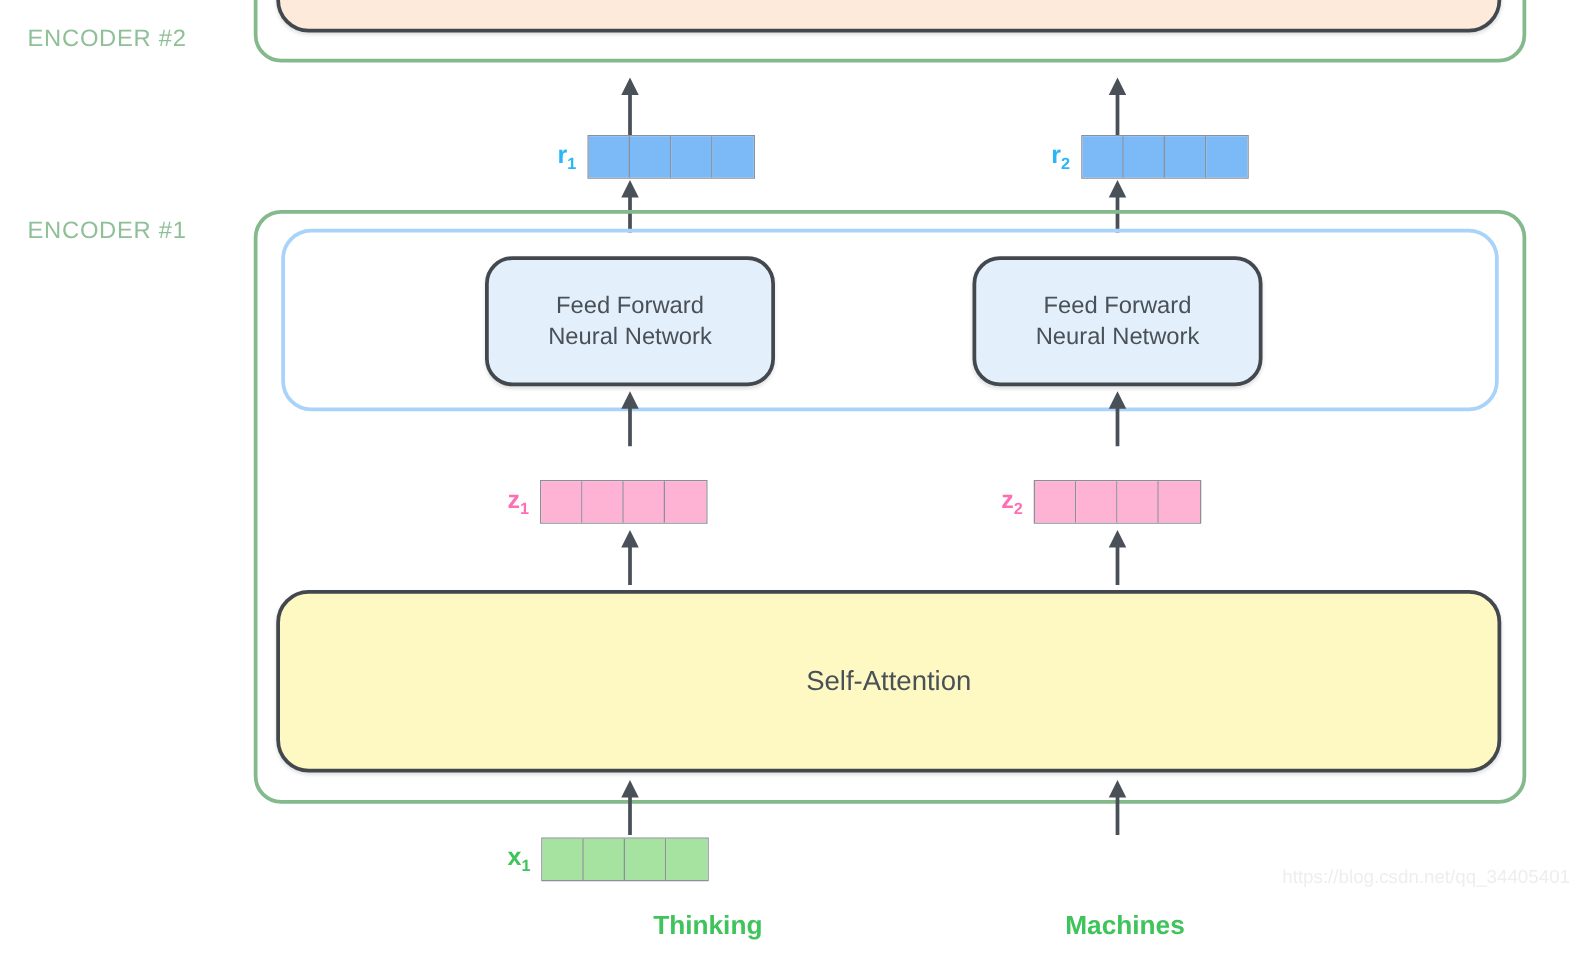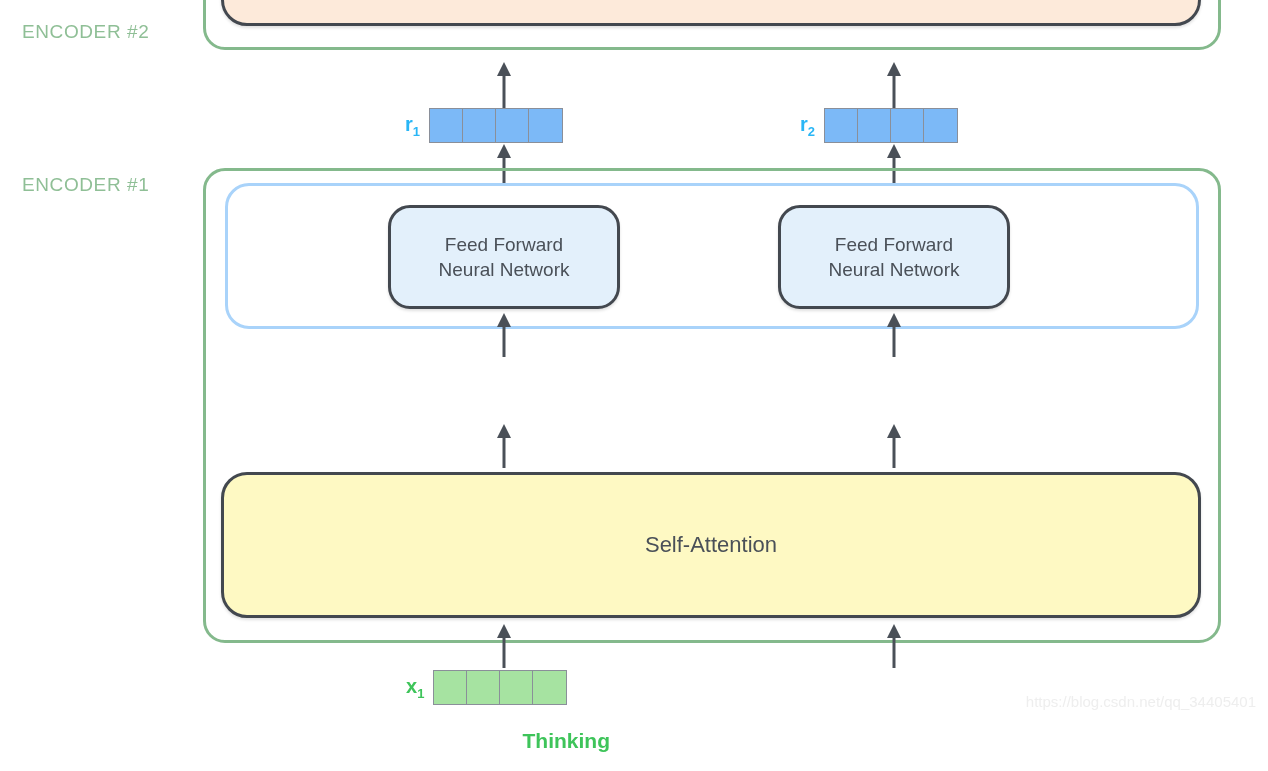--- a/index.html
+++ b/index.html
@@ -153,21 +153,21 @@
   .vector-cells .cell {
     width: 33px;
     height: 33px;
     border-right: 1px solid #8a8f99;
   }
 
   .vector-cells .cell:last-child { border-right: none; }
 
   
   .vec-blue  .cell  { background: #7cb9f7; }
-  .vec-blue  .vector-label { color: #29b6f6; }
+  .vec-blue  .vector-label { color: #29b6f6; margin-left: 41px; }
 
   .vec-pink  .cell  { background: #ffb3d4; }
   .vec-pink  .vector-label { color: #ff6eb4; }
 
   .vec-green .cell  { background: #a6e3a1; }
   .vec-green .vector-label { color: #3ec45a; }
 
   
   #vec-r1 { left: 405px; top: 108px; }
   #vec-r2 { left: 800px; top: 108px; }
@@ -286,21 +286,39 @@
       <polygon points="7,0 14,14 0,14" fill="#4a5058"></polygon>
     </svg>
   </div>
   <div class="arrow" style="left:887px; top:313px;">
     <svg width="14" height="44" viewBox="0 0 14 44">
       <line x1="7" y1="44" x2="7" y2="12" stroke="#4a5058" stroke-width="3"></line>
       <polygon points="7,0 14,14 0,14" fill="#4a5058"></polygon>
     </svg>
   </div>
 
-
+  <div id="vec-z1" class="vector-row vec-pink">
+    <span class="vector-label">z<sub>1</sub></span>
+    <span class="vector-cells">
+      <span class="cell"></span>
+      <span class="cell"></span>
+      <span class="cell"></span>
+      <span class="cell"></span>
+    </span>
+  </div>
+
+  <div id="vec-z2" class="vector-row vec-pink">
+    <span class="vector-label">z<sub>2</sub></span>
+    <span class="vector-cells">
+      <span class="cell"></span>
+      <span class="cell"></span>
+      <span class="cell"></span>
+      <span class="cell"></span>
+    </span>
+  </div>
 
   <div class="arrow" style="left:497px; top:424px;">
     <svg width="14" height="44" viewBox="0 0 14 44">
       <line x1="7" y1="44" x2="7" y2="12" stroke="#4a5058" stroke-width="3"></line>
       <polygon points="7,0 14,14 0,14" fill="#4a5058"></polygon>
     </svg>
   </div>
   <div class="arrow" style="left:887px; top:424px;">
     <svg width="14" height="44" viewBox="0 0 14 44">
       <line x1="7" y1="44" x2="7" y2="12" stroke="#4a5058" stroke-width="3"></line>
@@ -330,16 +348,17 @@
     <span class="vector-cells">
       <span class="cell"></span>
       <span class="cell"></span>
       <span class="cell"></span>
       <span class="cell"></span>
     </span>
   </div>
 
 
   <div id="word-1" class="word-label">Thinking</div>
+  <div id="word-2" class="word-label">Machines</div>
 
   <div id="watermark">https://blog.csdn.net/qq_34405401</div>
 
 </div>
 
 </body></html>

